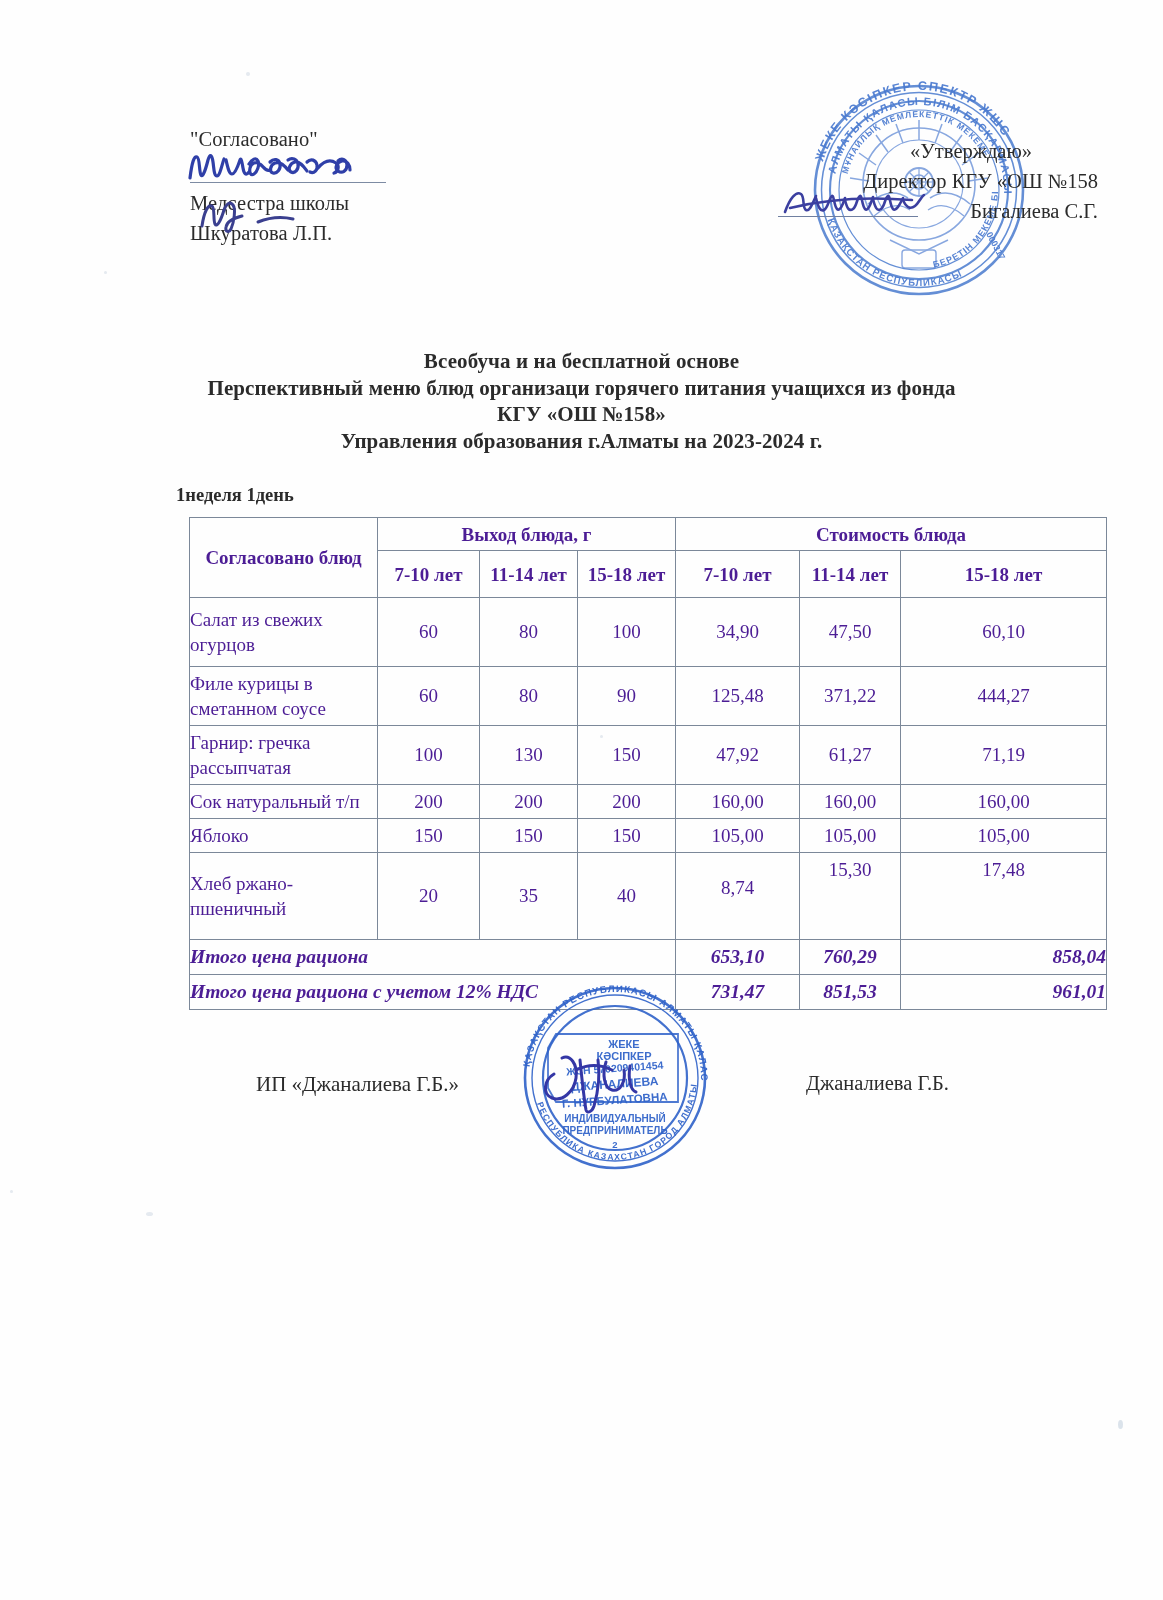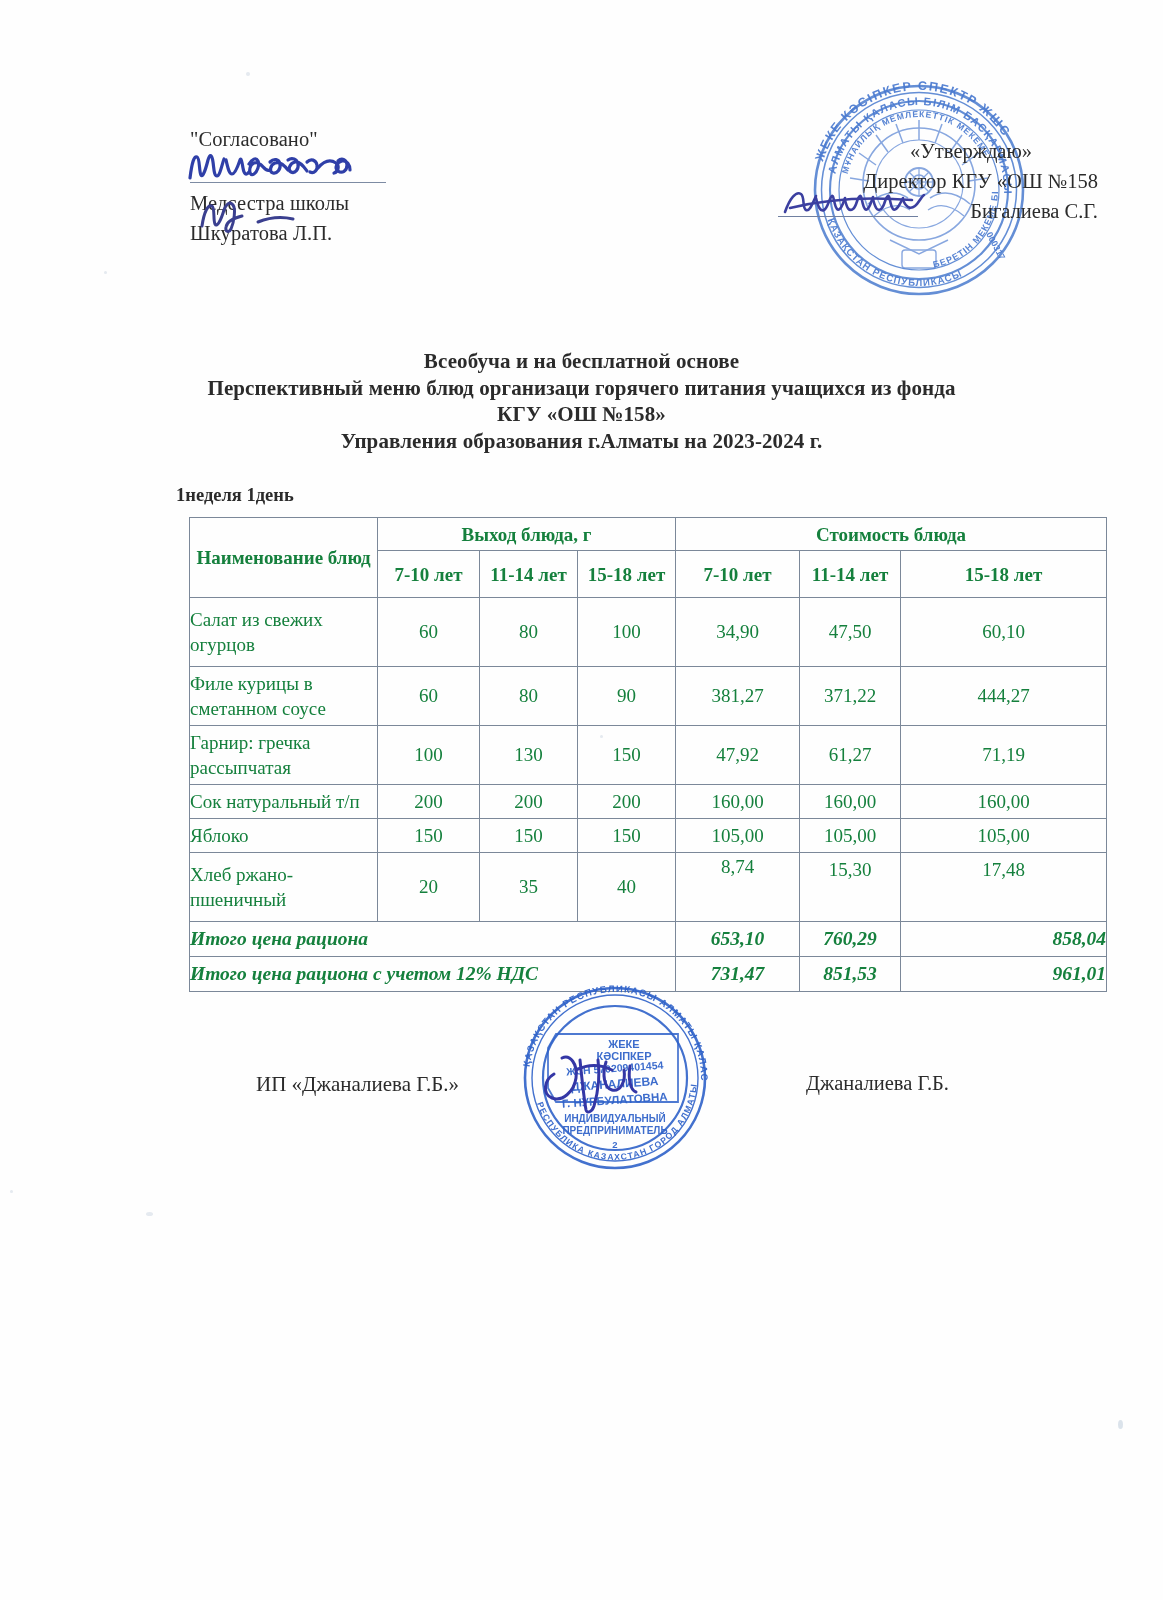--- a/index.html
+++ b/index.html
@@ -137,21 +137,21 @@
     width: 917px;
     border-collapse: collapse;
     table-layout: fixed;
   }
   .menu-table th,
   .menu-table td {
     border: 1px solid #7b8899;
     padding: 0;
     font-size: 19px;
     font-weight: normal;
-    color: #15803d;
+    color: #4c1d95;
     vertical-align: middle;
   }
   .menu-table thead th {
     font-weight: bold;
     text-align: center;
     line-height: 23px;
   }
   .th-group { height: 32px; font-size: 21px; }
   .th-name  { font-size: 21px; line-height: 26px; }
   .th-sub   { height: 46px; font-size: 19.5px; line-height: 22px; }
@@ -363,21 +363,21 @@
       <col class="c-name">
         <col class="c-v1">
         <col class="c-v2">
         <col class="c-v3">
       <col class="c-p1">
         <col class="c-p2">
         <col class="c-p3">
     </colgroup>
     <thead>
       <tr>
-        <th class="th-name" rowspan="2">Наименование блюд</th>
+        <th class="th-name" rowspan="2">Согласовано блюд</th>
         <th class="th-group" colspan="3">Выход блюда, г</th>
         <th class="th-group" colspan="3">Стоимость блюда</th>
       </tr>
       <tr>
         <th class="th-sub">7-10 лет</th>
         <th class="th-sub">11-14 лет</th>
         <th class="th-sub">15-18 лет</th>
         <th class="th-sub">7-10 лет</th>
         <th class="th-sub">11-14 лет</th>
         <th class="th-sub th-sub-wide">15-18 лет</th>
@@ -391,21 +391,21 @@
         <td class="cell-num">100</td>
         <td class="cell-num">34,90</td>
         <td class="cell-num">47,50</td>
         <td class="cell-num">60,10</td>
       </tr>
       <tr class="row-mid">
         <td class="cell-name">Филе курицы в сметанном соусе</td>
         <td class="cell-num">60</td>
         <td class="cell-num">80</td>
         <td class="cell-num">90</td>
-        <td class="cell-num">381,27</td>
+        <td class="cell-num">125,48</td>
         <td class="cell-num">371,22</td>
         <td class="cell-num">444,27</td>
       </tr>
       <tr class="row-mid">
         <td class="cell-name">Гарнир: гречка рассыпчатая</td>
         <td class="cell-num">100</td>
         <td class="cell-num">130</td>
         <td class="cell-num">150</td>
         <td class="cell-num">47,92</td>
         <td class="cell-num">61,27</td>
@@ -427,21 +427,21 @@
         <td class="cell-num">150</td>
         <td class="cell-num">105,00</td>
         <td class="cell-num">105,00</td>
         <td class="cell-num">105,00</td>
       </tr>
       <tr class="row-bread">
         <td class="cell-name">Хлеб ржано-пшеничный</td>
         <td class="cell-num">20</td>
         <td class="cell-num">35</td>
         <td class="cell-num">40</td>
-        <td class="cell-num" style="vertical-align:top;padding-top:3px;">8,74</td>
+        <td class="cell-num" style="vertical-align:top;padding-top:24px;">8,74</td>
         <td class="cell-num" style="vertical-align:top;padding-top:6px;">15,30</td>
         <td class="cell-num" style="vertical-align:top;padding-top:6px;">17,48</td>
       </tr>
 
       <tr class="total-row">
         <td class="total-label" colspan="4">Итого цена рациона</td>
         <td class="total-num">653,10</td>
         <td class="total-num">760,29</td>
         <td class="total-num-right">858,04</td>
       </tr>

